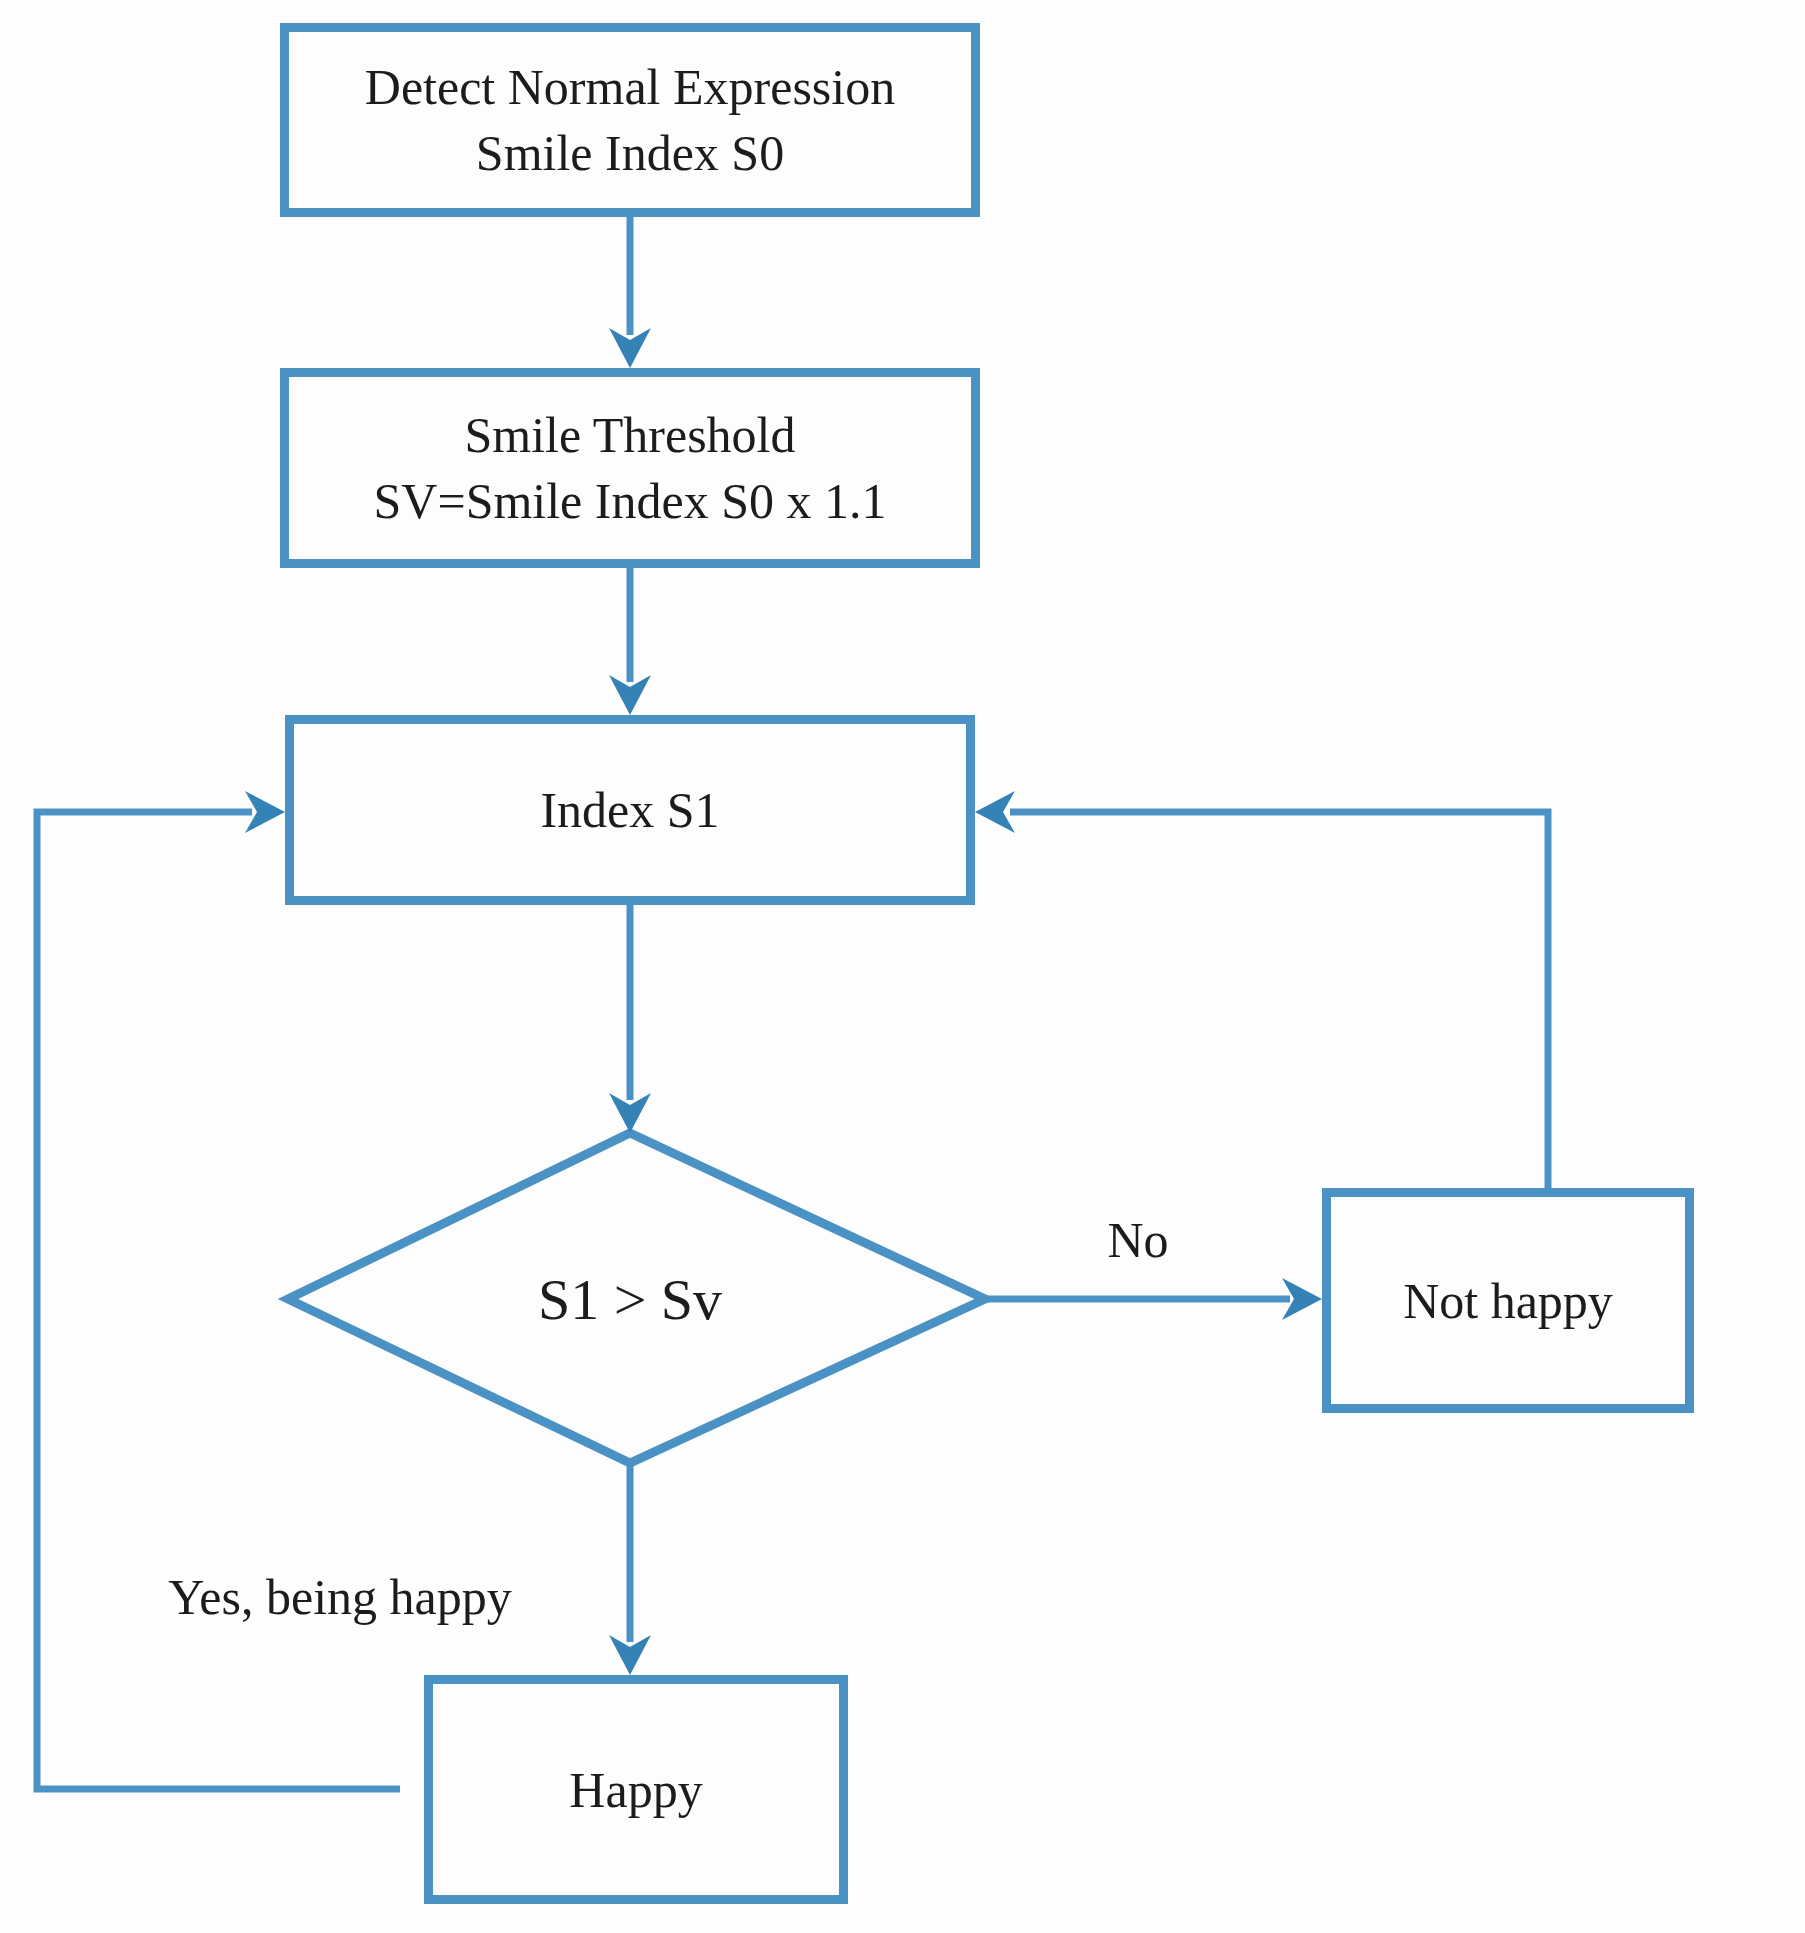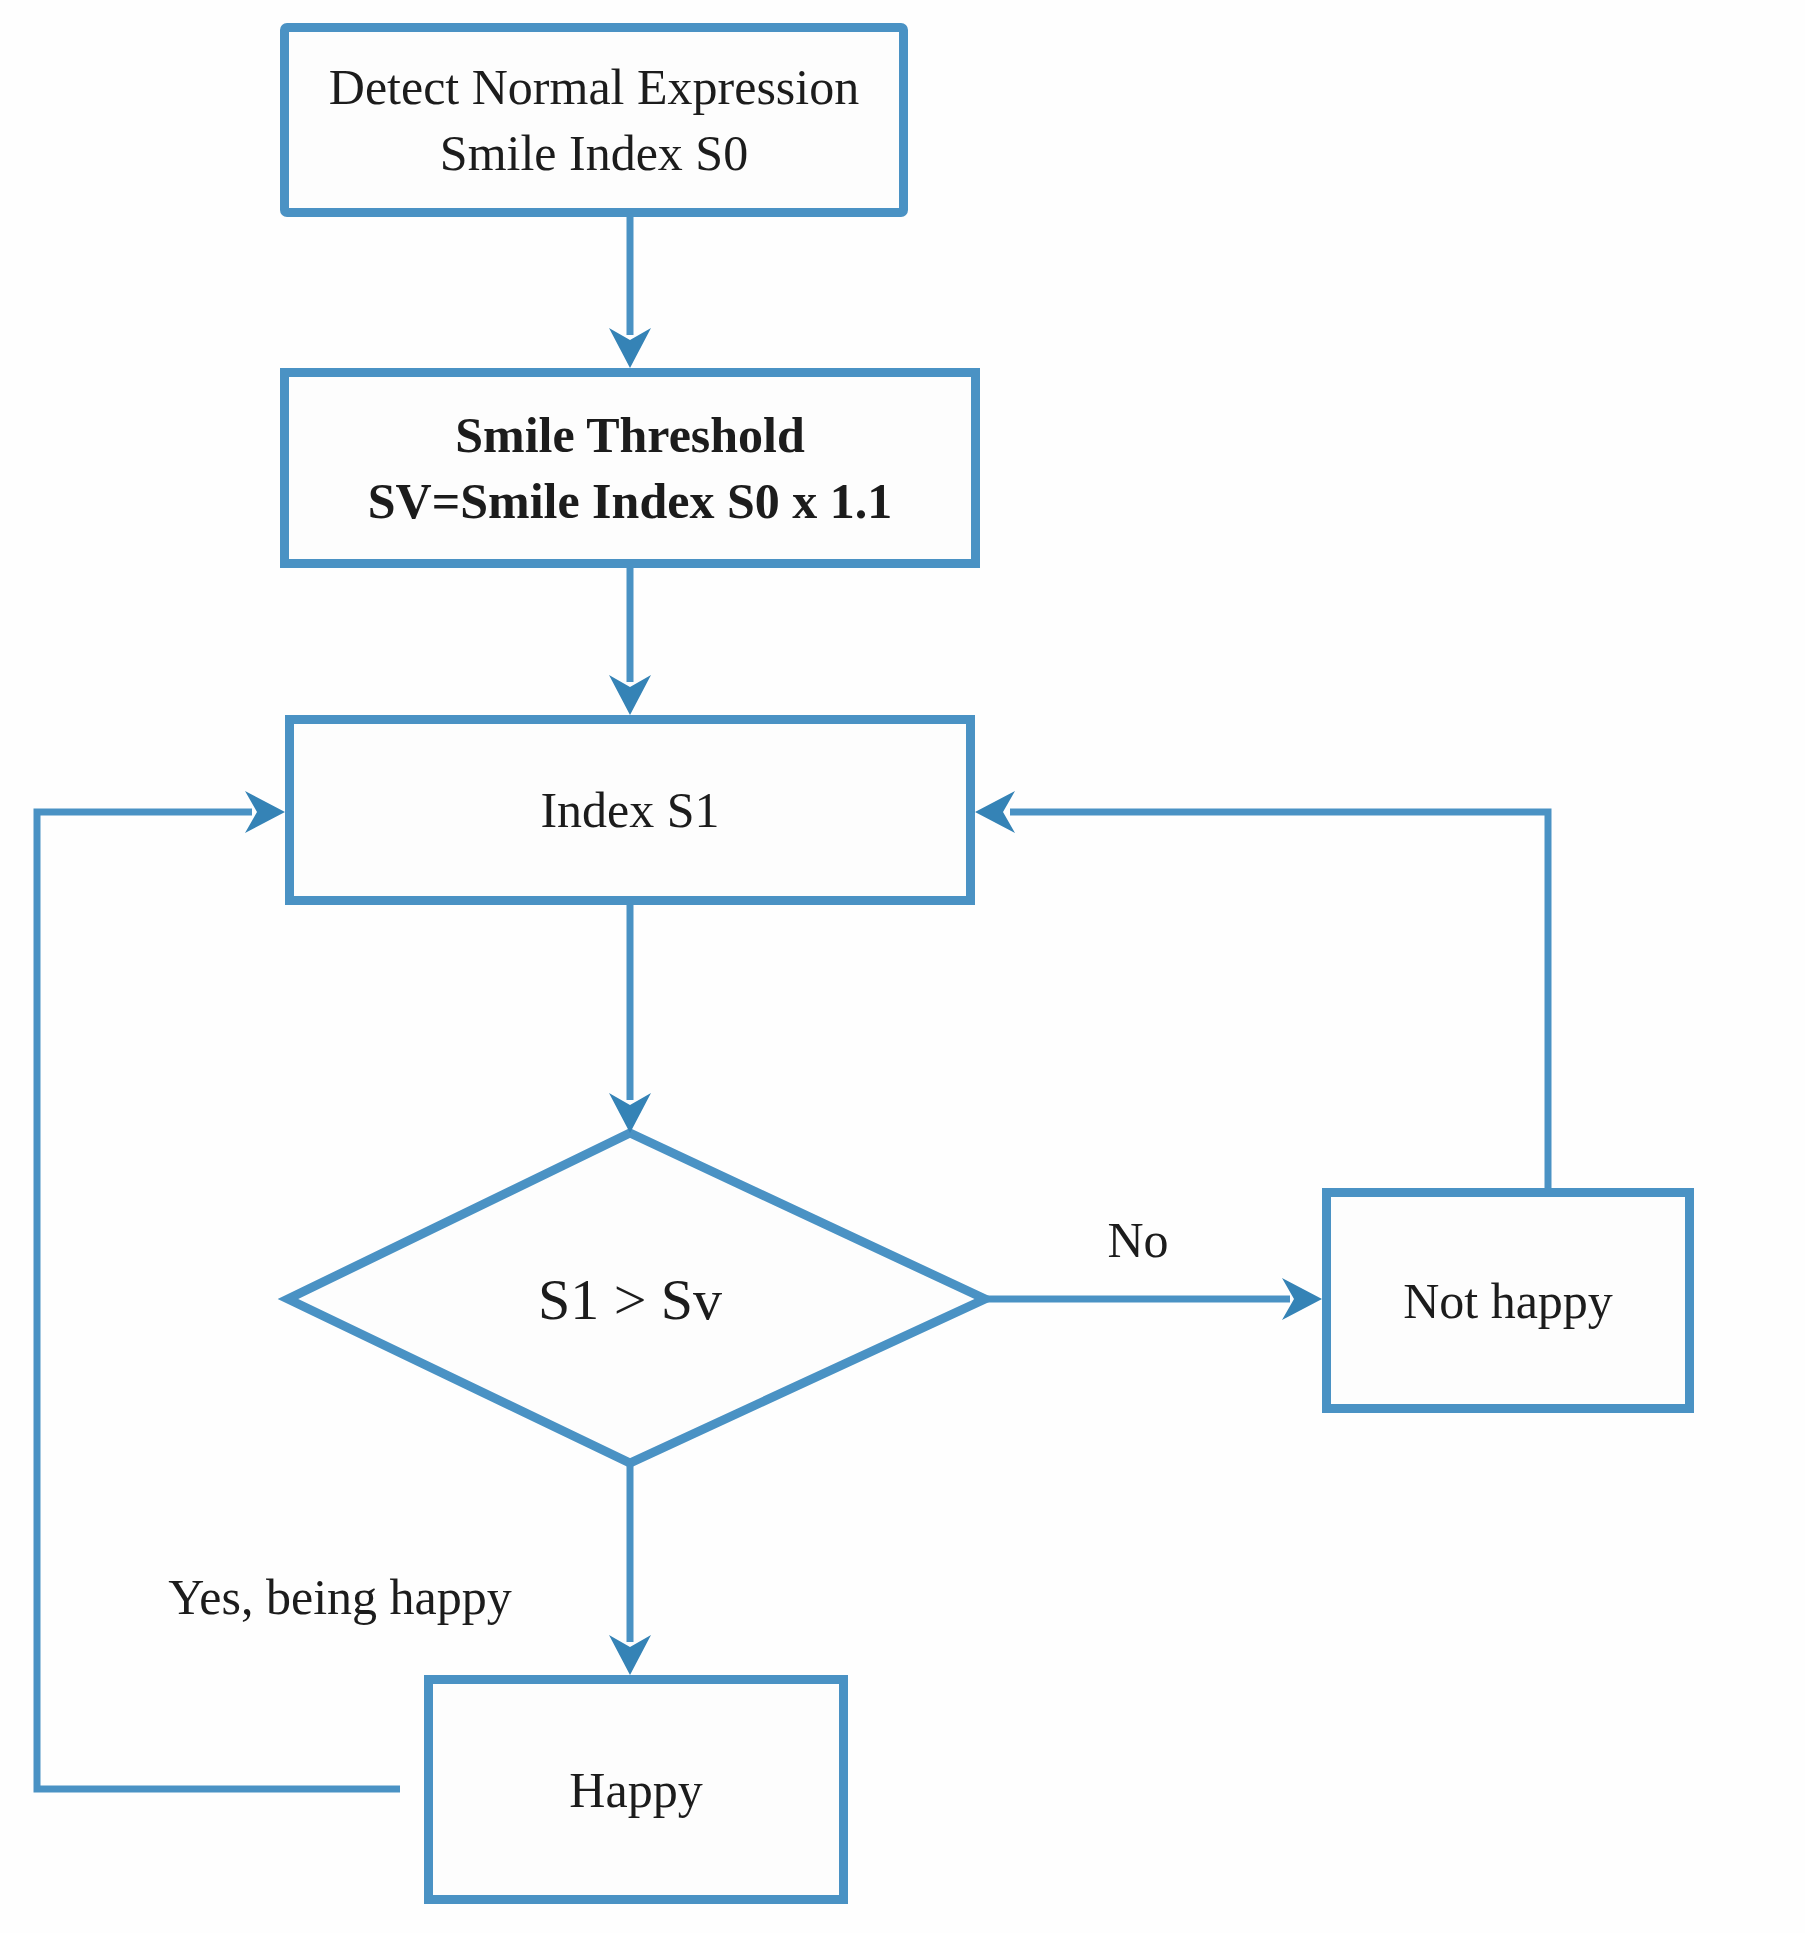--- a/index.html
+++ b/index.html
@@ -38,22 +38,22 @@
     border:9px solid var(--accent,#4a92c4);
     background:var(--node_fill,#fdfdfd);
     display:flex;
     flex-direction:column;
     align-items:center;
     justify-content:center;
     text-align:center;
     font-size:50px;
     line-height:1.32;
   }
-  .node-detect-normal{left:280px;top:23px;width:628px;height:194px;border-radius:7px;}
-  .node-smile-threshold{left:280px;top:368px;width:700px;height:200px;font-weight:bold;}
+  .node-detect-normal{left:280px;top:23px;width:700px;height:194px;}
+  .node-smile-threshold{left:280px;top:368px;width:700px;height:200px;}
   .node-detect-current{left:285px;top:715px;width:690px;height:190px;}
   .node-not-happy{left:1322px;top:1188px;width:372px;height:225px;}
   .node-happy{left:400px;top:1675px;width:424px;height:229px;margin-left:24px;}
   .decision-label{
     position:absolute;
     left:630px;top:1299px;
     transform:translate(-50%,-50%);
     font-size:58px;
     white-space:nowrap;
   }

